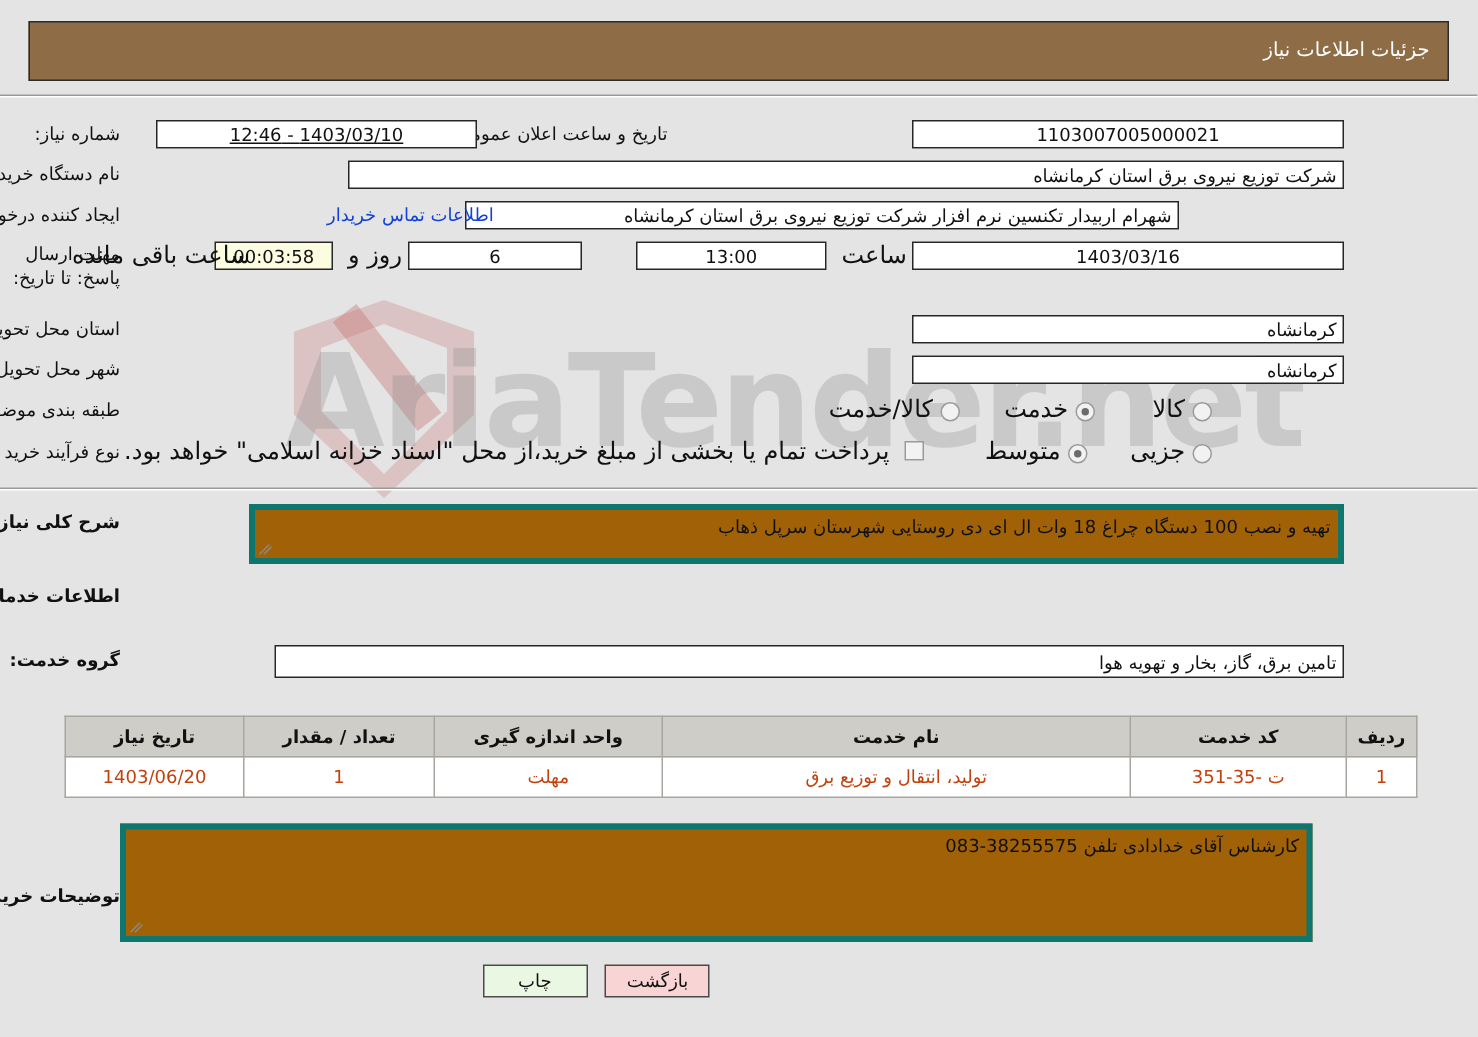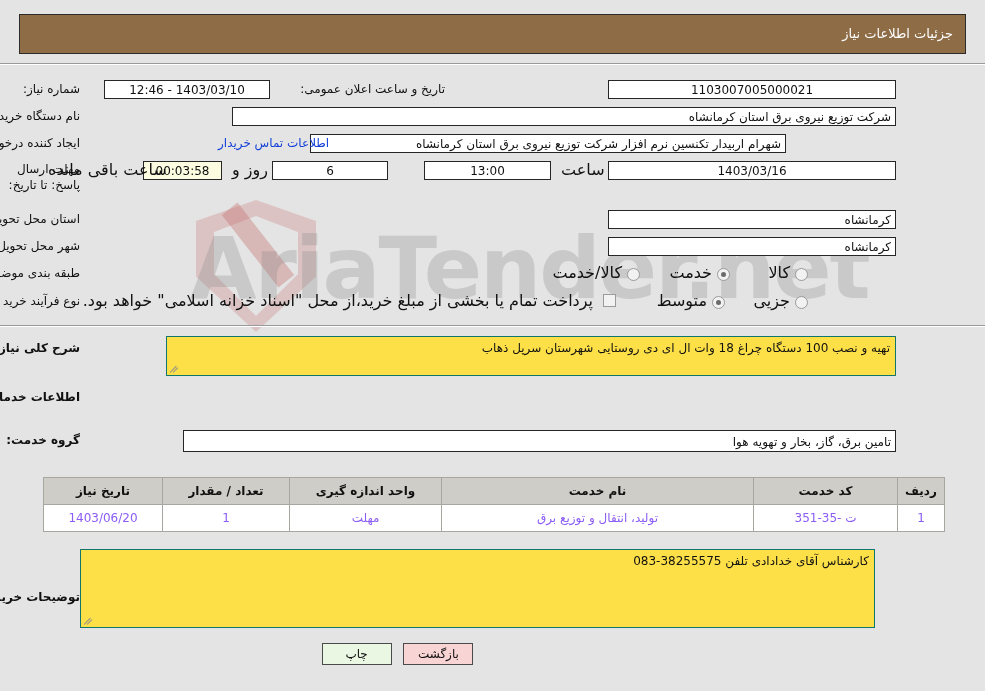--- a/index.html
+++ b/index.html
@@ -185,22 +185,22 @@
     width: 13px;
     height: 13px;
     border: 1px solid #9a9a9a;
     background: #f2f2f2;
     box-sizing: border-box;
   }
 
   
   .ta-wrap {
     position: absolute;
-    background: #fde047;
-    border: 1px solid #0f766e;
+    background: #a16207;
+    border: 4px solid #0f766e;
     box-sizing: border-box;
     overflow: hidden;
   }
   .ta-text {
     position: absolute;
     right: 5px;
     top: 3px;
     font-size: 12px;
     color: #111;
     line-height: 17px;
@@ -255,21 +255,21 @@
     font-weight: bold;
     color: #111;
     text-align: center;
     padding: 0 4px;
   }
   .tbl td {
     background: #ffffff;
     border: 1px solid #a8a6a0;
     height: 26px;
     text-align: center;
-    color: #8b5cf6;
+    color: #c2410c;
     padding: 0 4px;
   }
 
   
   .footer {
     position: absolute;
     left: 0;
     top: 643px;
     width: 795px;
     text-align: center;
@@ -307,21 +307,21 @@
 </div>
 
 <div class="panel">
 
   <div class="section-rule" style="position:absolute;left:0;top:0;width:985px;"></div>
 
   <div class="row" style="left:0;top:15px;width:985px;">
     <div class="lbl" style="right:905px;">شماره نیاز:</div>
     <div class="fld center" style="right:unset;left:608px;width:288px;">1103007005000021</div>
     <div class="lbl" style="right:540px;">تاریخ و ساعت اعلان عمومی:</div>
-    <div class="fld center" style="left:104px;width:166px;">1403/03/10 - 12:46</div>
+    <div class="fld center" style="left:104px;width:214px;text-decoration:underline;">1403/03/10 - 12:46</div>
   </div>
 
   <div class="row" style="left:0;top:42px;width:985px;">
     <div class="lbl" style="right:905px;">نام دستگاه خریدار:</div>
     <div class="fld right" style="left:232px;width:664px;">شرکت توزیع نیروی برق استان کرمانشاه</div>
   </div>
 
   <div class="row" style="left:0;top:69px;width:985px;">
     <div class="lbl" style="right:905px;">ایجاد کننده درخواست:</div>
     <div class="fld right" style="left:310px;width:476px;">شهرام اربیدار تکنسین نرم افزار شرکت توزیع نیروی برق استان کرمانشاه</div>

